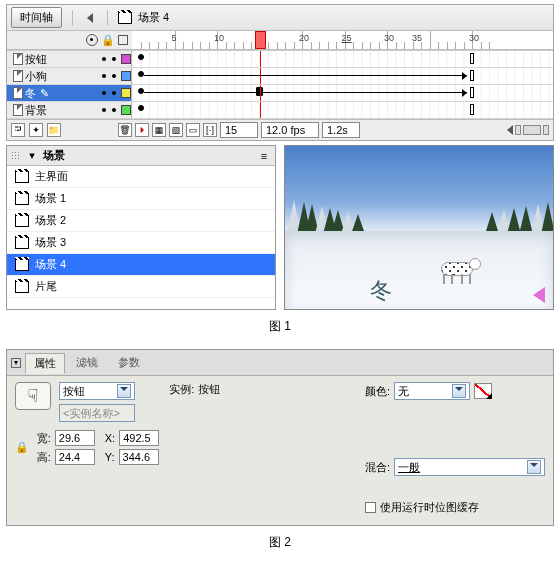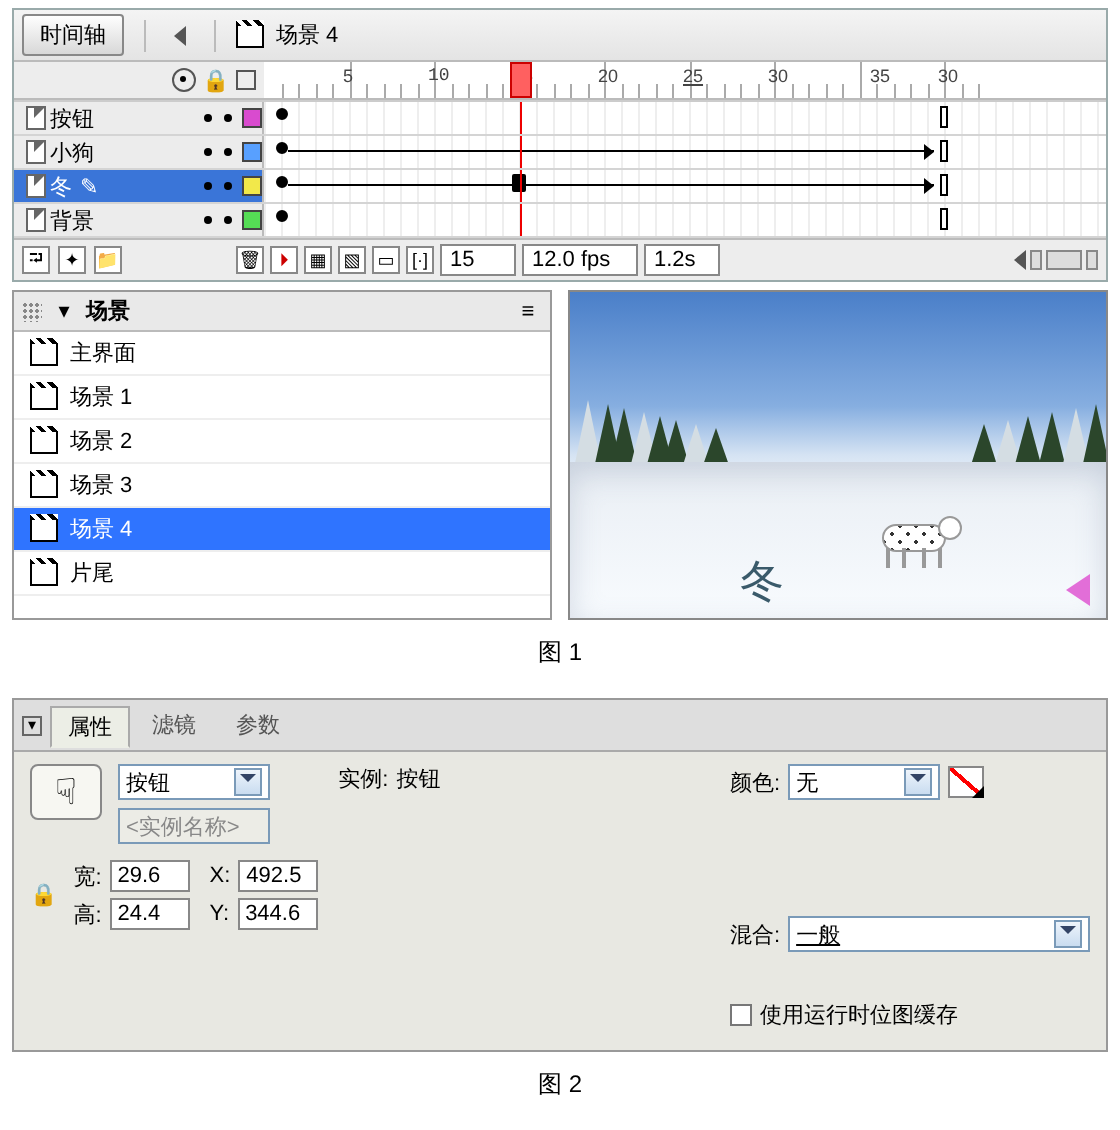--- a/index.html
+++ b/index.html
@@ -118,21 +118,21 @@
         <div class="tick" style="left: 17px; height: 40%; top: 60%;"></div>
         <div class="tick" style="left: 25.5px; height: 40%; top: 60%;"></div>
         <div class="tick" style="left: 34px; height: 40%; top: 60%;"></div>
         <div class="tick" style="left: 42.5px; height: 100%; top: 0px;"></div>
         <div class="num" style="left: 39.5px;">5</div>
         <div class="tick" style="left: 51px; height: 40%; top: 60%;"></div>
         <div class="tick" style="left: 59.5px; height: 40%; top: 60%;"></div>
         <div class="tick" style="left: 68px; height: 40%; top: 60%;"></div>
         <div class="tick" style="left: 76.5px; height: 40%; top: 60%;"></div>
         <div class="tick" style="left: 85px; height: 100%; top: 0px;"></div>
-        <div class="num" style="left: 82px; font-family: Liberation Mono, monospace;">10</div>
+        <div class="num" style="left: 82px;">10</div>
         <div class="tick" style="left: 93.5px; height: 40%; top: 60%;"></div>
         <div class="tick" style="left: 102px; height: 40%; top: 60%;"></div>
         <div class="tick" style="left: 110.5px; height: 40%; top: 60%;"></div>
         <div class="tick" style="left: 119px; height: 40%; top: 60%;"></div>
         <div class="tick" style="left: 127.5px; height: 100%; top: 0px;"></div>
         <div class="num" style="left: 124.5px;">15</div>
         <div class="tick" style="left: 136px; height: 40%; top: 60%;"></div>
         <div class="tick" style="left: 144.5px; height: 40%; top: 60%;"></div>
         <div class="tick" style="left: 153px; height: 40%; top: 60%;"></div>
         <div class="tick" style="left: 161.5px; height: 40%; top: 60%;"></div>
@@ -148,21 +148,21 @@
         <div class="tick" style="left: 229.5px; height: 40%; top: 60%;"></div>
         <div class="tick" style="left: 238px; height: 40%; top: 60%;"></div>
         <div class="tick" style="left: 246.5px; height: 40%; top: 60%;"></div>
         <div class="tick" style="left: 255px; height: 100%; top: 0px;"></div>
         <div class="num" style="left: 252px;">30</div>
         <div class="tick" style="left: 263.5px; height: 40%; top: 60%;"></div>
         <div class="tick" style="left: 272px; height: 40%; top: 60%;"></div>
         <div class="tick" style="left: 280.5px; height: 40%; top: 60%;"></div>
         <div class="tick" style="left: 289px; height: 40%; top: 60%;"></div>
         <div class="tick" style="left: 297.5px; height: 100%; top: 0px;"></div>
-        <div class="num" style="left: 303px;">35</div>
+        <div class="num" style="left: 280px;">35</div>
         <div class="tick" style="left: 306px; height: 40%; top: 60%;"></div>
         <div class="tick" style="left: 314.5px; height: 40%; top: 60%;"></div>
         <div class="tick" style="left: 323px; height: 40%; top: 60%;"></div>
         <div class="tick" style="left: 331.5px; height: 40%; top: 60%;"></div>
         <div class="tick" style="left: 340px; height: 100%; top: 0px;"></div>
         <div class="num" style="left: 337px;">30</div>
         <div class="tick" style="left: 348.5px; height: 40%; top: 60%;"></div>
         <div class="tick" style="left: 357px; height: 40%; top: 60%;"></div>
         <div class="playhead" style="left: 122.5px;"></div>
       </div>

